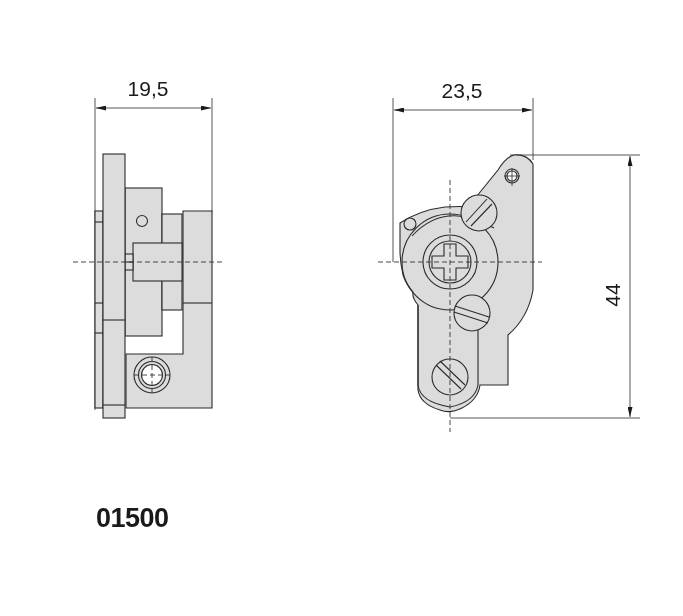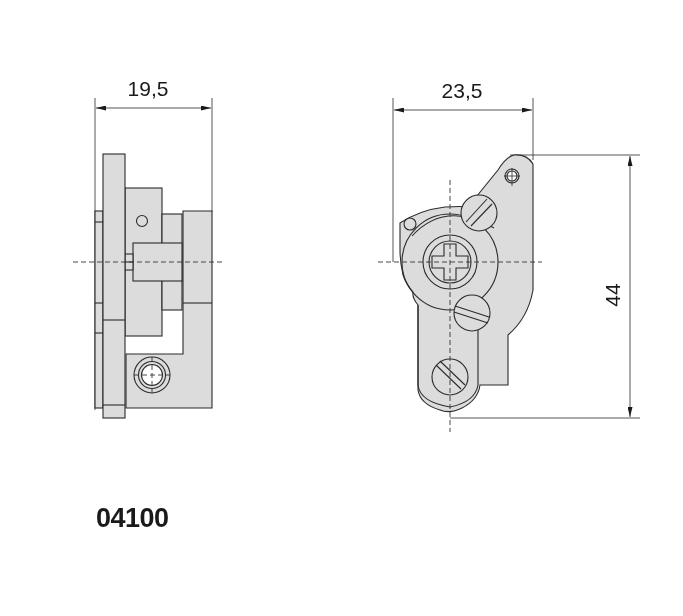--- a/index.html
+++ b/index.html
@@ -133,13 +133,13 @@
       <circle class="part" cx="450" cy="377" r="18"></circle>
       <line class="line" x1="436" y1="365" x2="461" y2="389"></line>
       <line class="line" x1="440" y1="361" x2="465" y2="385"></line>
     </g>
 
     <line class="center" x1="378" y1="262" x2="542" y2="262"></line>
     <line class="center" x1="450" y1="180" x2="450" y2="432"></line>
   </g>
 </svg>
 
-<div class="code">04100</div>
+<div class="code">01500</div>
 
 </body></html>

